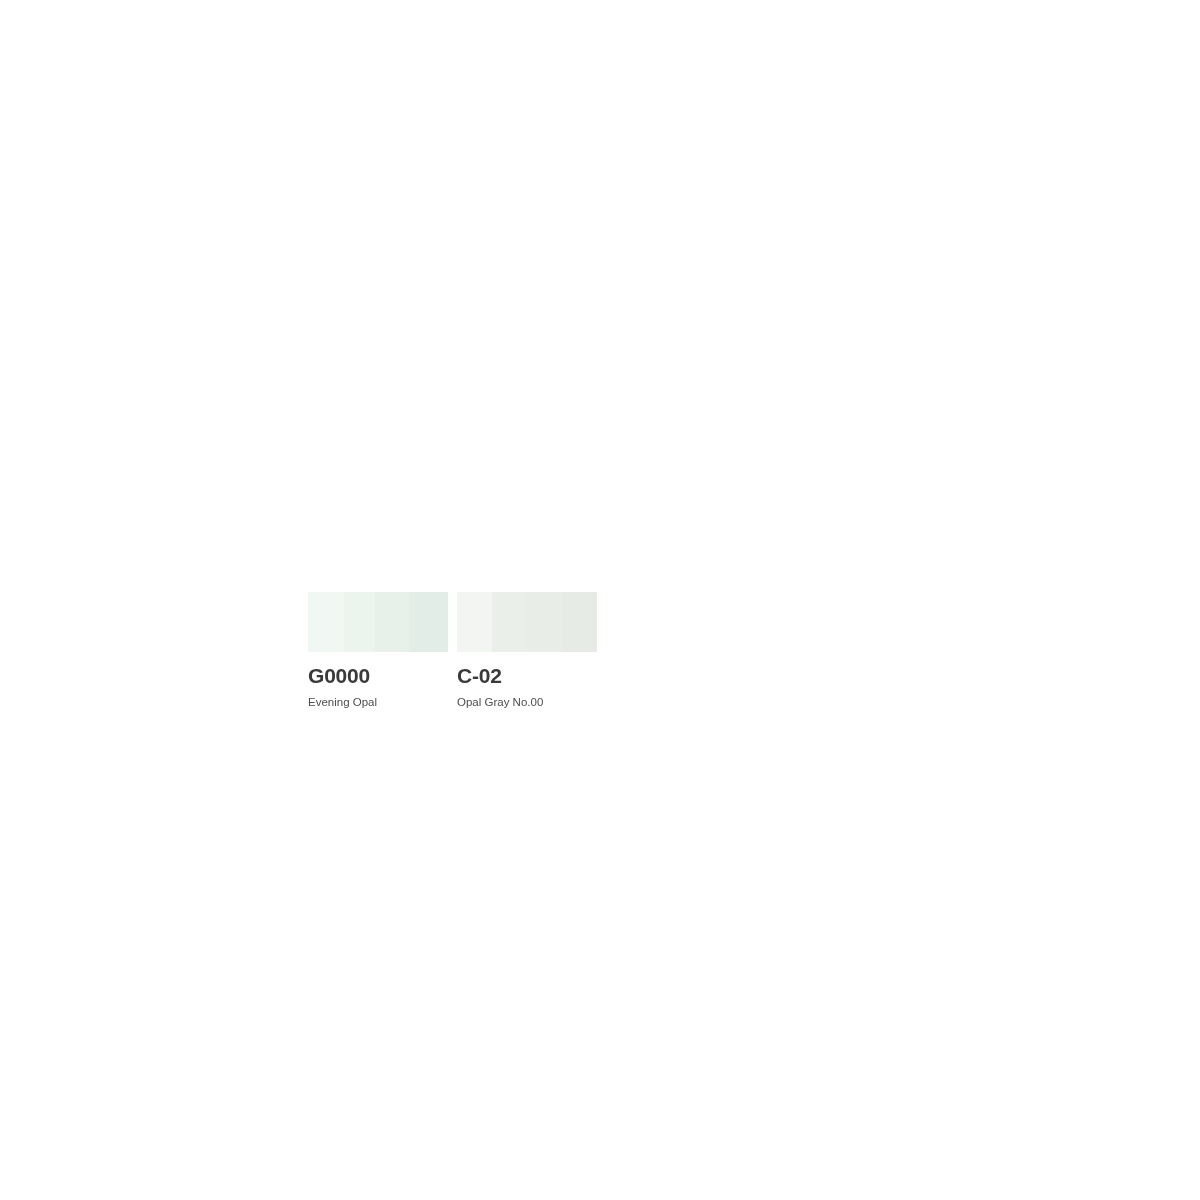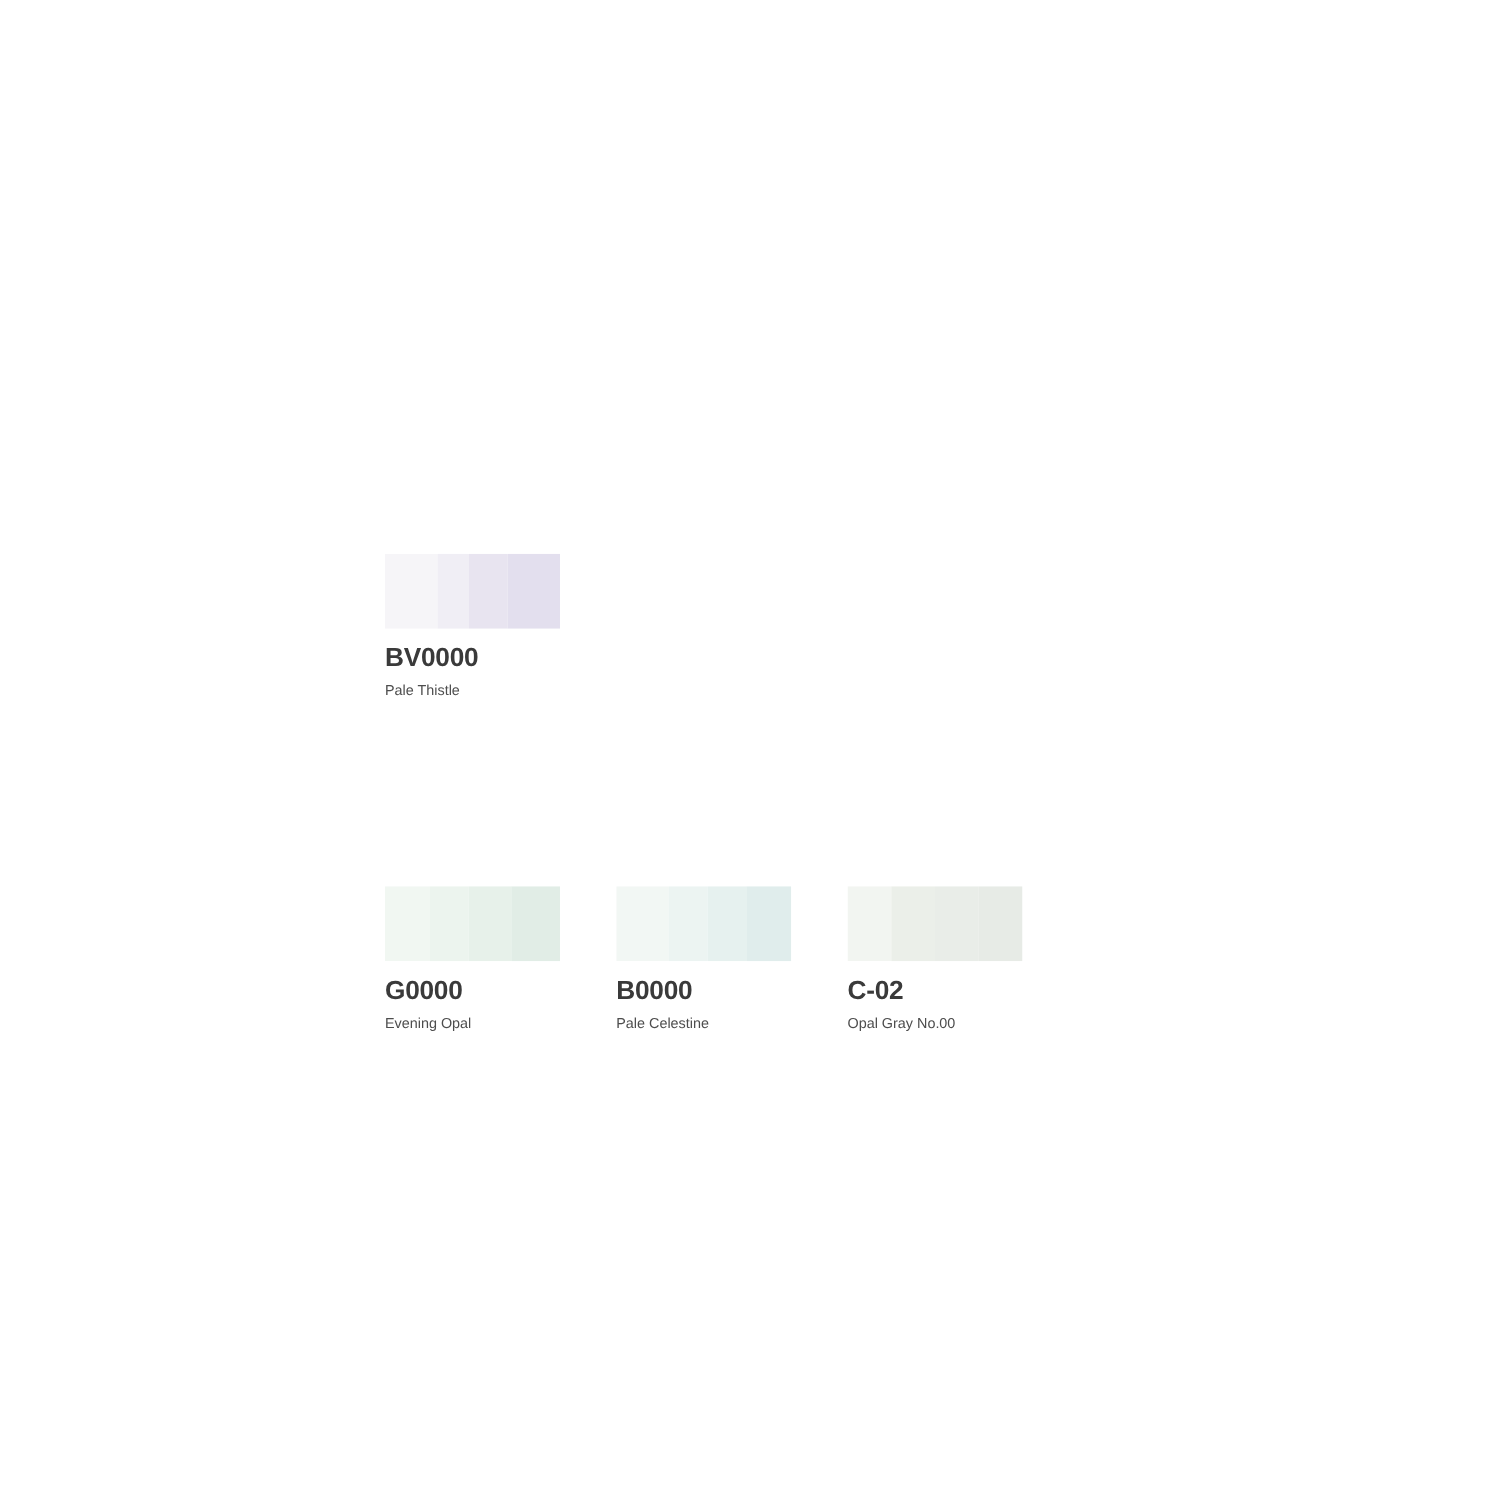--- a/index.html
+++ b/index.html
@@ -24,21 +24,20 @@
   }
 
   .swatch-row {
     display: flex;
     flex-direction: row;
     align-items: flex-start;
   }
 
   .swatch-row + .swatch-row {
     margin-top: 149px;
-    gap: 36px;
   }
 
   .swatch-cell {
     width: 140px;
     margin-right: 9px;
     position: relative;
   }
 
   .swatch-chip {
     width: 140px;
@@ -71,51 +70,31 @@
     line-height: 1;
     margin-top: 11px;
     white-space: nowrap;
   }
 </style>
 </head>
 <body>
 
 <div id="swatch-chart">
     <div class="swatch-row">
-      <div class="swatch-cell">
-        <div class="swatch-chip">
-          <span class="band" style="left: 0%; width: 30%; background: rgb(246, 245, 248);"></span>
-          <span class="band" style="left: 30%; width: 18%; background: rgb(240, 238, 245);"></span>
-          <span class="band" style="left: 48%; width: 22%; background: rgb(232, 228, 240);"></span>
-          <span class="band" style="left: 70%; width: 30%; background: rgb(227, 223, 238);"></span>
-        </div>
-        <div class="swatch-code">BV0000</div>
-        <div class="swatch-name">Pale Thistle</div>
-      </div>
     </div>
     <div class="swatch-row">
       <div class="swatch-cell">
         <div class="swatch-chip">
           <span class="band" style="left: 0%; width: 26%; background: rgb(241, 247, 242);"></span>
           <span class="band" style="left: 26%; width: 22%; background: rgb(236, 244, 238);"></span>
           <span class="band" style="left: 48%; width: 24%; background: rgb(231, 241, 234);"></span>
           <span class="band" style="left: 72%; width: 28%; background: rgb(225, 237, 230);"></span>
         </div>
         <div class="swatch-code">G0000</div>
         <div class="swatch-name">Evening Opal</div>
-      </div>
-      <div class="swatch-cell">
-        <div class="swatch-chip">
-          <span class="band" style="left: 0%; width: 30%; background: rgb(242, 247, 244);"></span>
-          <span class="band" style="left: 30%; width: 22%; background: rgb(236, 244, 242);"></span>
-          <span class="band" style="left: 52%; width: 22%; background: rgb(230, 241, 239);"></span>
-          <span class="band" style="left: 74%; width: 26%; background: rgb(224, 237, 236);"></span>
-        </div>
-        <div class="swatch-code">B0000</div>
-        <div class="swatch-name">Pale Celestine</div>
       </div>
       <div class="swatch-cell">
         <div class="swatch-chip">
           <span class="band" style="left: 0%; width: 25%; background: rgb(242, 245, 241);"></span>
           <span class="band" style="left: 25%; width: 25%; background: rgb(235, 239, 233);"></span>
           <span class="band" style="left: 50%; width: 25%; background: rgb(233, 237, 232);"></span>
           <span class="band" style="left: 75%; width: 25%; background: rgb(231, 235, 230);"></span>
         </div>
         <div class="swatch-code">C-02</div>
         <div class="swatch-name">Opal Gray No.00</div>

